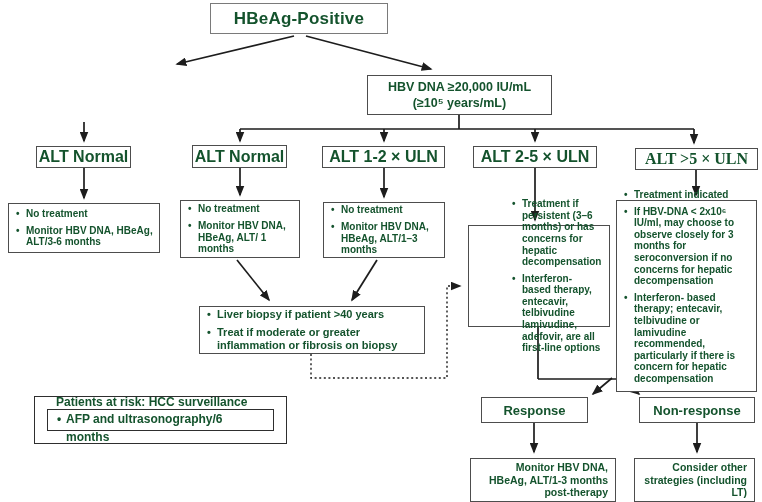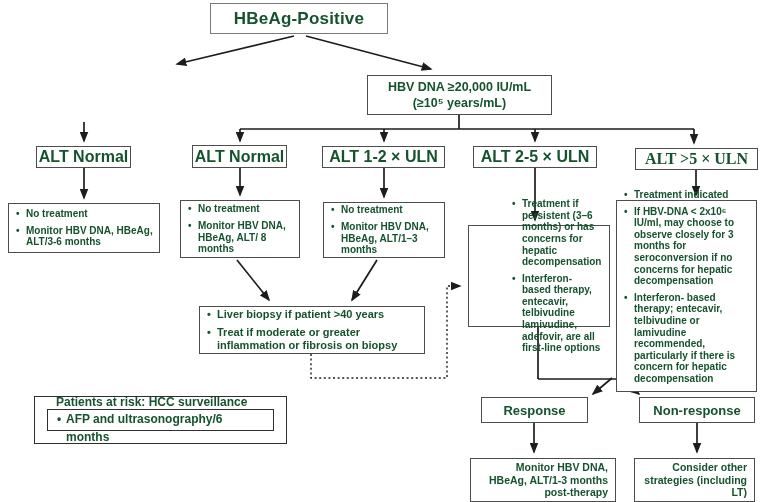--- a/index.html
+++ b/index.html
@@ -99,21 +99,21 @@
     <span>ALT &gt;5 × ULN</span>
   </div>
 
   <div class="node content-box" style="left:8px;top:203px;width:152px;height:50px;">
     <div class="b">No treatment</div>
     <div class="b">Monitor HBV DNA, HBeAg, ALT/3-6 months</div>
   </div>
 
   <div class="node content-box" style="left:180px;top:200px;width:120px;height:58px;">
     <div class="b">No treatment</div>
-    <div class="b">Monitor HBV DNA, HBeAg, ALT/ 8 months</div>
+    <div class="b">Monitor HBV DNA, HBeAg, ALT/ 1 months</div>
   </div>
 
   <div class="node content-box" style="left:323px;top:202px;width:122px;height:56px;">
     <div class="b">No treatment</div>
     <div class="b">Monitor HBV DNA, HBeAg, ALT/1–3 months</div>
   </div>
 
   <div class="node content-box small" style="left:468px;top:225px;width:142px;height:102px;padding-left:42px;">
     <div class="b">Treatment if persistent (3–6 months) or has concerns for hepatic decompensation</div>
     <div class="b">Interferon- based therapy, entecavir, telbivudine lamivudine, adefovir, are all first-line options</div>

